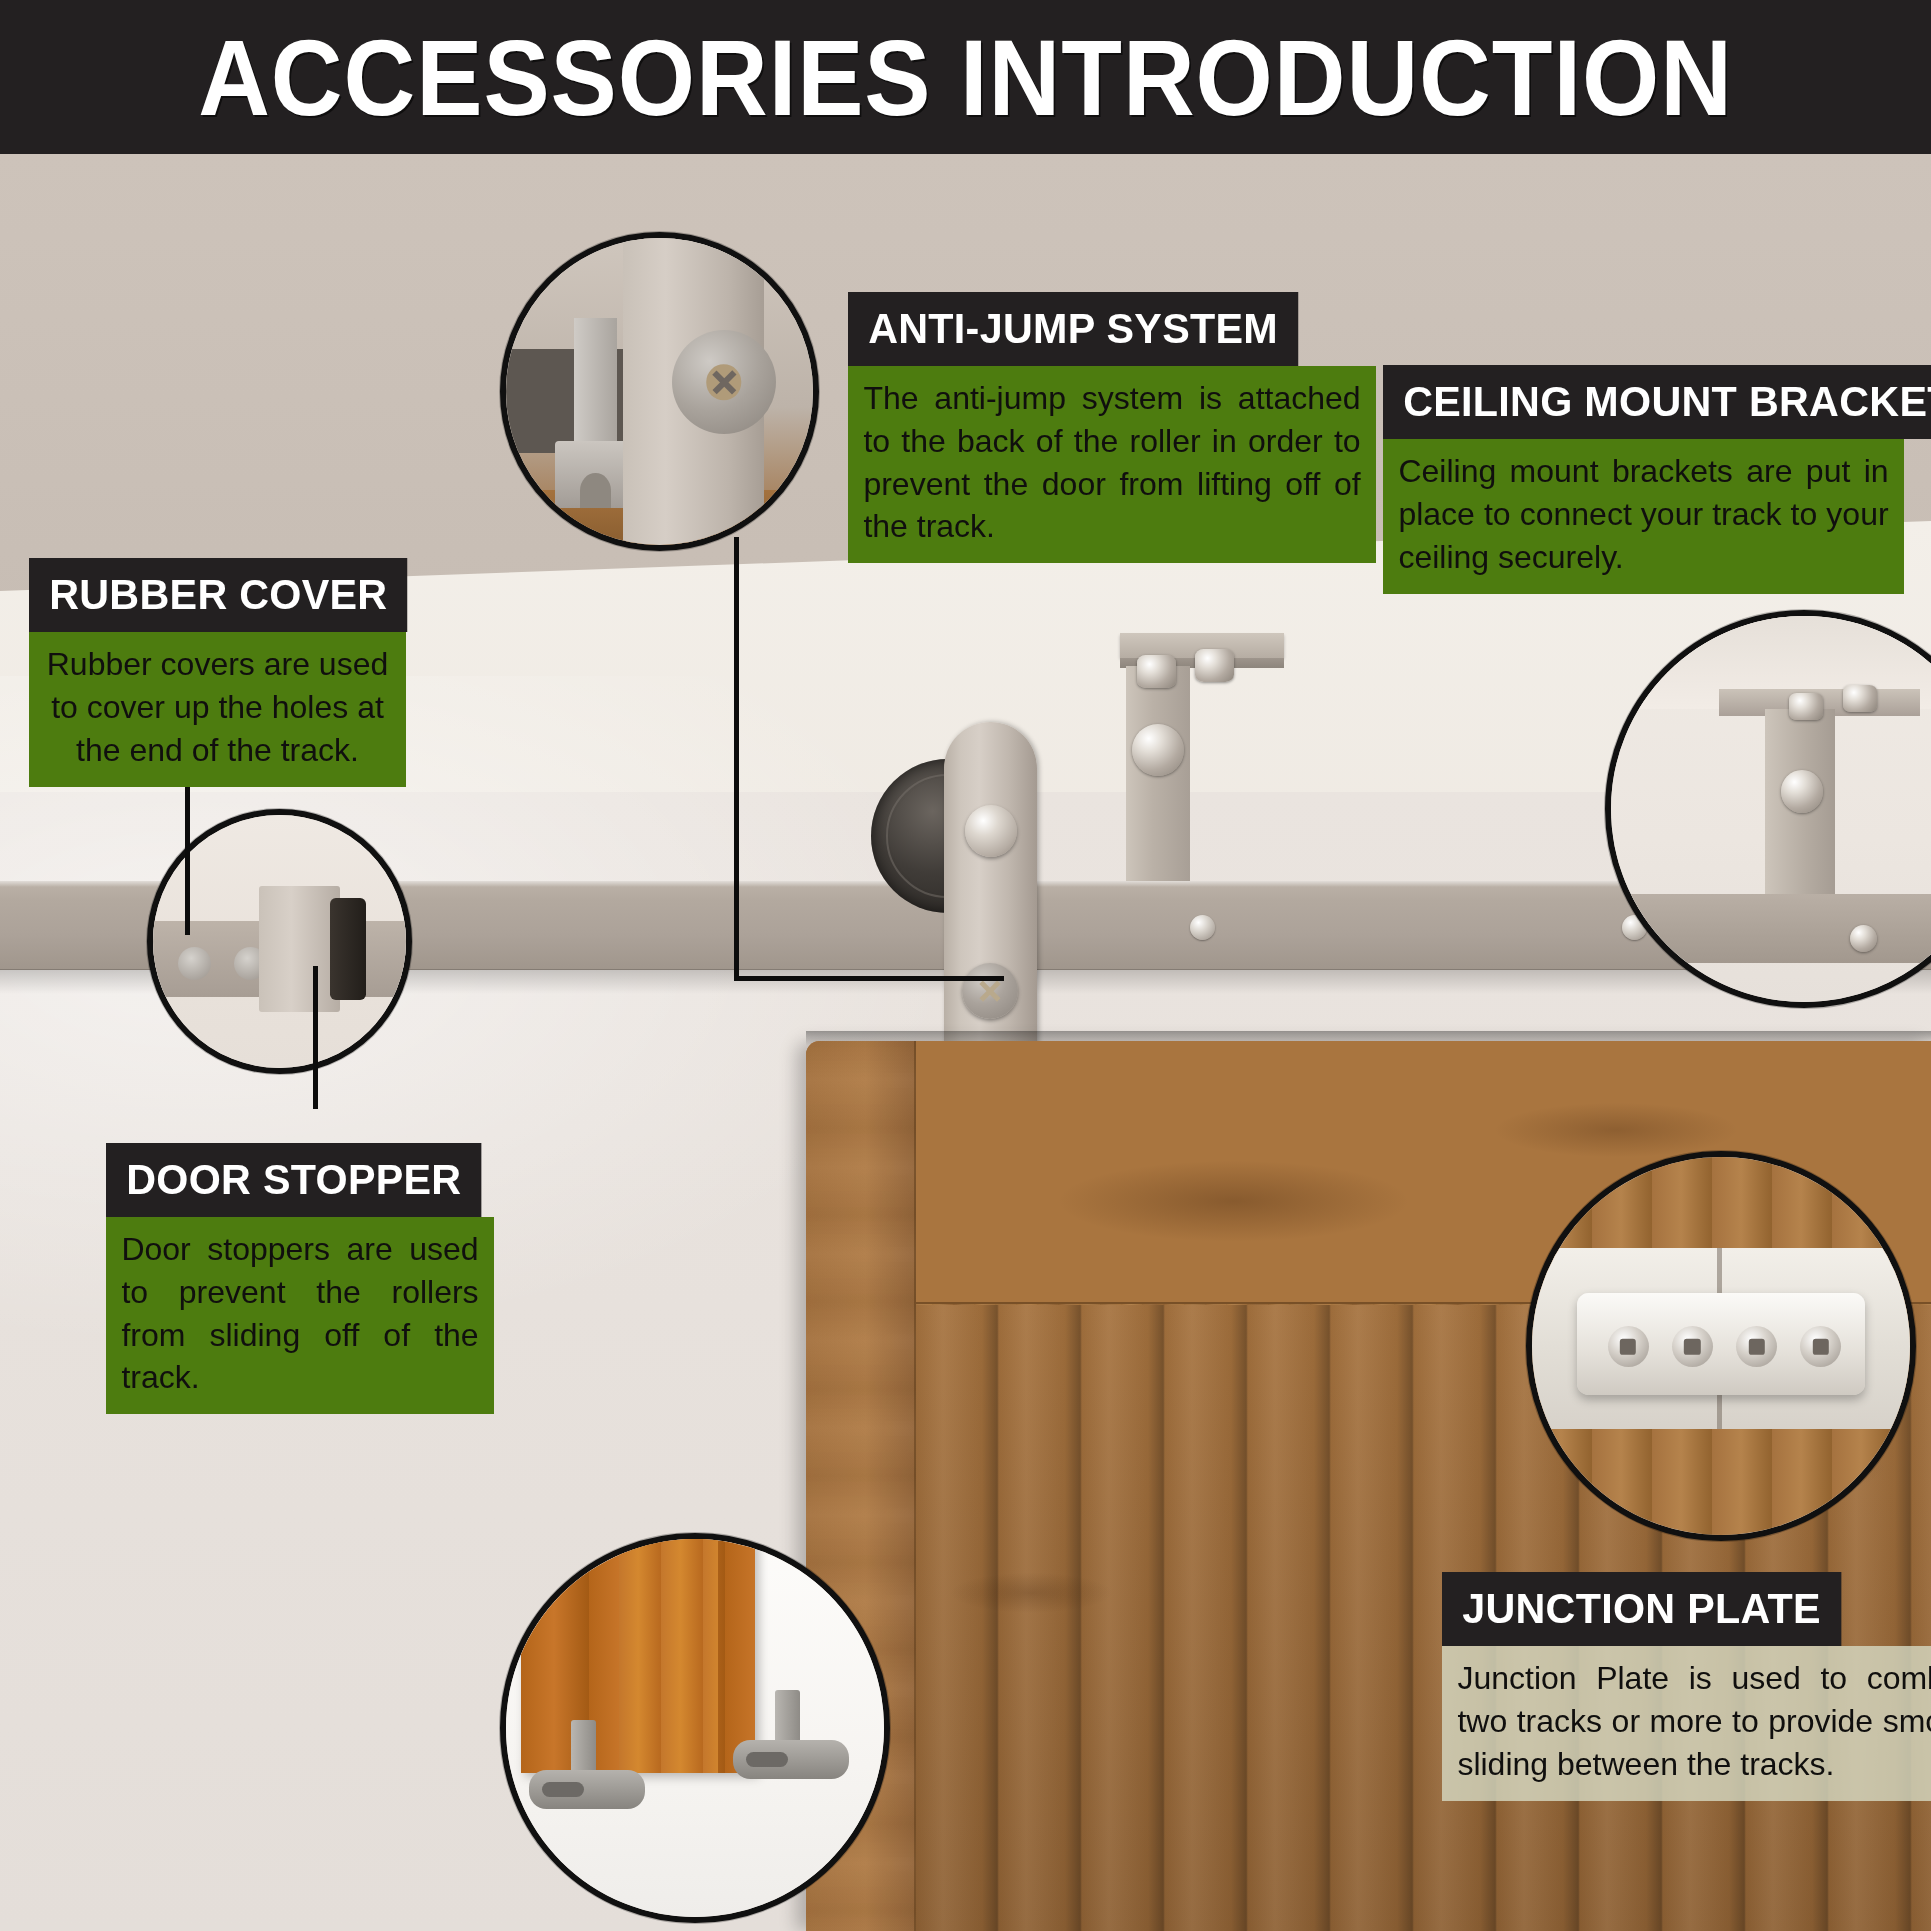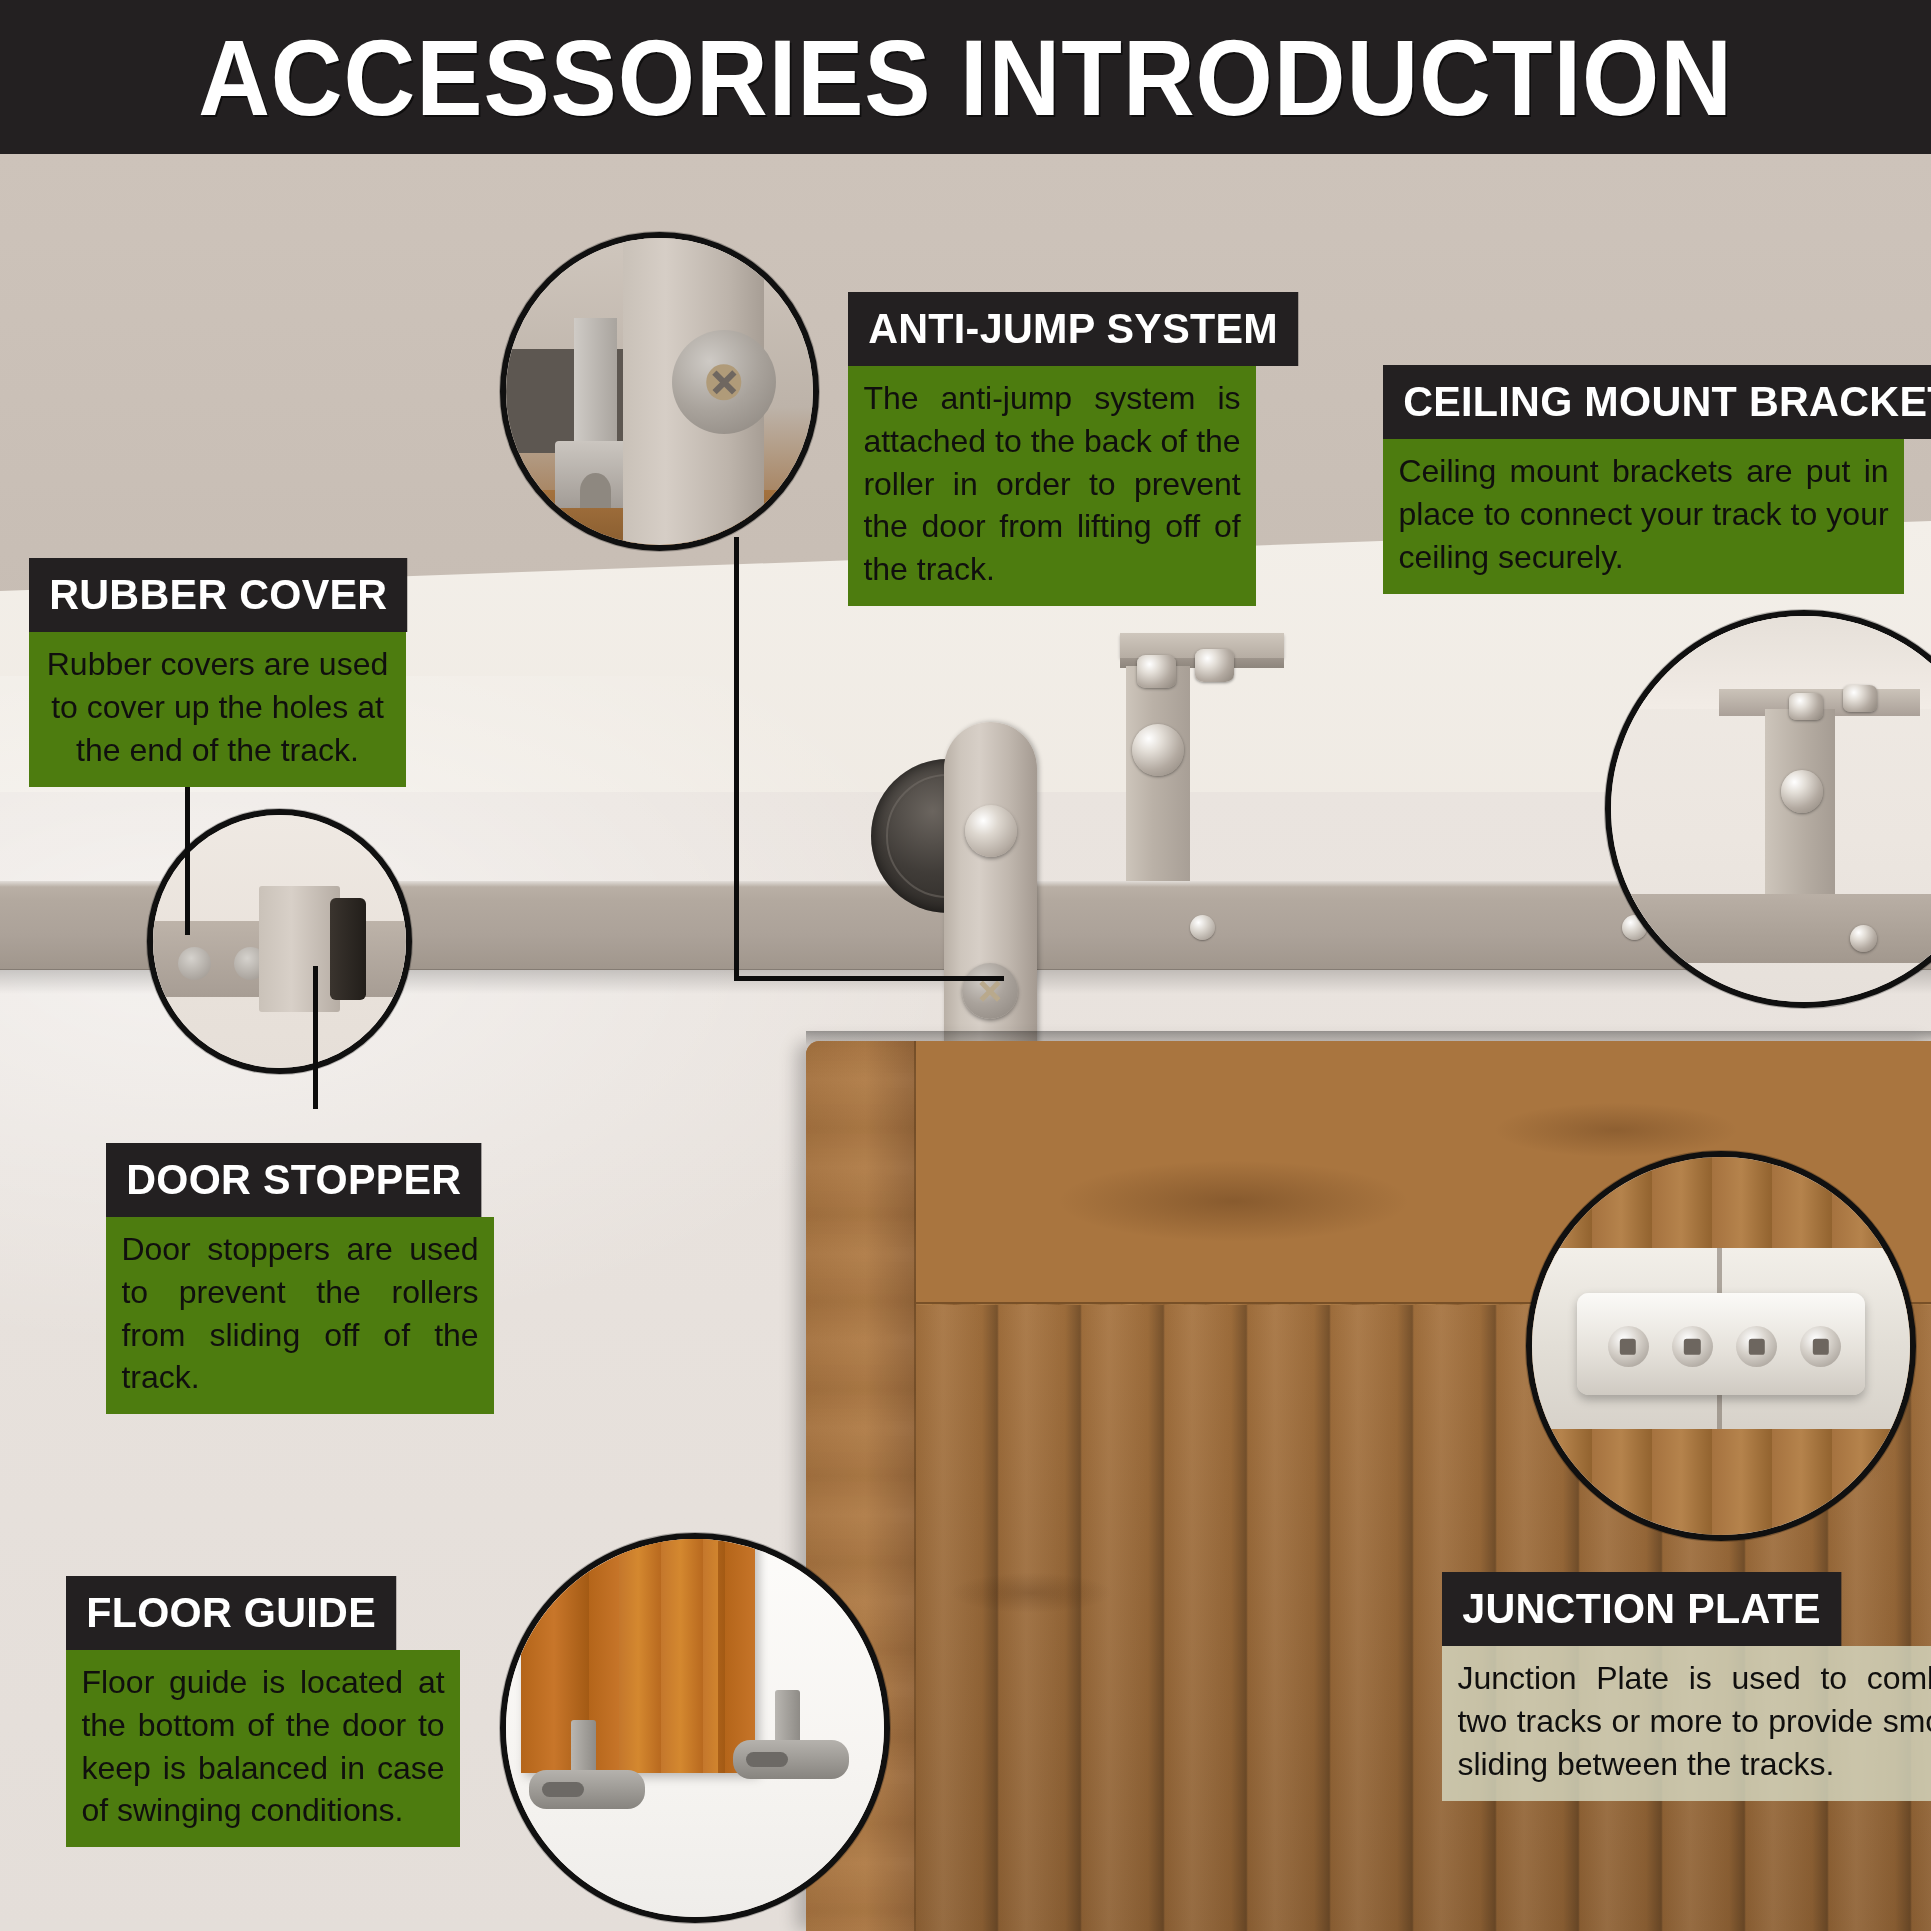--- a/index.html
+++ b/index.html
@@ -425,39 +425,35 @@
 
   <div class="ll" style="left:185px;top:757px;width:4.8px;height:178px;"></div>
 
   <div class="ll" style="left:313px;top:966px;width:4.8px;height:143px;"></div>
 
   <div class="callout" style="left:29px;top:558px;width:377px;">
     <div class="ttl">RUBBER COVER</div>
     <div class="body left">Rubber covers are used to cover up the holes at the end of the track.</div>
   </div>
 
-  <div class="callout" style="left:848px;top:292px;width:408px;">
+  <div class="callout" style="left:848px;top:292px;width:528px;">
     <div class="ttl">ANTI-JUMP SYSTEM</div>
     <div class="body">The anti-jump system is attached to the back of the roller in order to prevent the door from lifting off of the track.</div>
   </div>
 
   <div class="callout" style="left:1383px;top:365px;width:521px;">
     <div class="ttl">CEILING MOUNT BRACKET</div>
     <div class="body">Ceiling mount brackets are put in place to connect your track to your ceiling securely.</div>
   </div>
 
   <div class="callout" style="left:106px;top:1103px;width:388px;margin-top:40px;">
     <div class="ttl">DOOR STOPPER</div>
     <div class="body">Door stoppers are used to prevent the rollers from sliding off of the track.</div>
   </div>
 
-  <div class="callout" style="left:66px;top:1576px;width:394px;">
-    <div class="ttl">FLOOR GUIDE</div>
-    <div class="body">Floor guide is located at the bottom of the door to keep is balanced in case of swinging conditions.</div>
-  </div>
 
   <div class="callout translucent" style="left:1442px;top:1572px;width:561px;">
     <div class="ttl">JUNCTION PLATE</div>
     <div class="body">Junction Plate is used to combine two tracks or more to provide smooth sliding between the tracks.</div>
   </div>
 
   <div class="header">
     <h1>ACCESSORIES INTRODUCTION</h1>
   </div>
 

